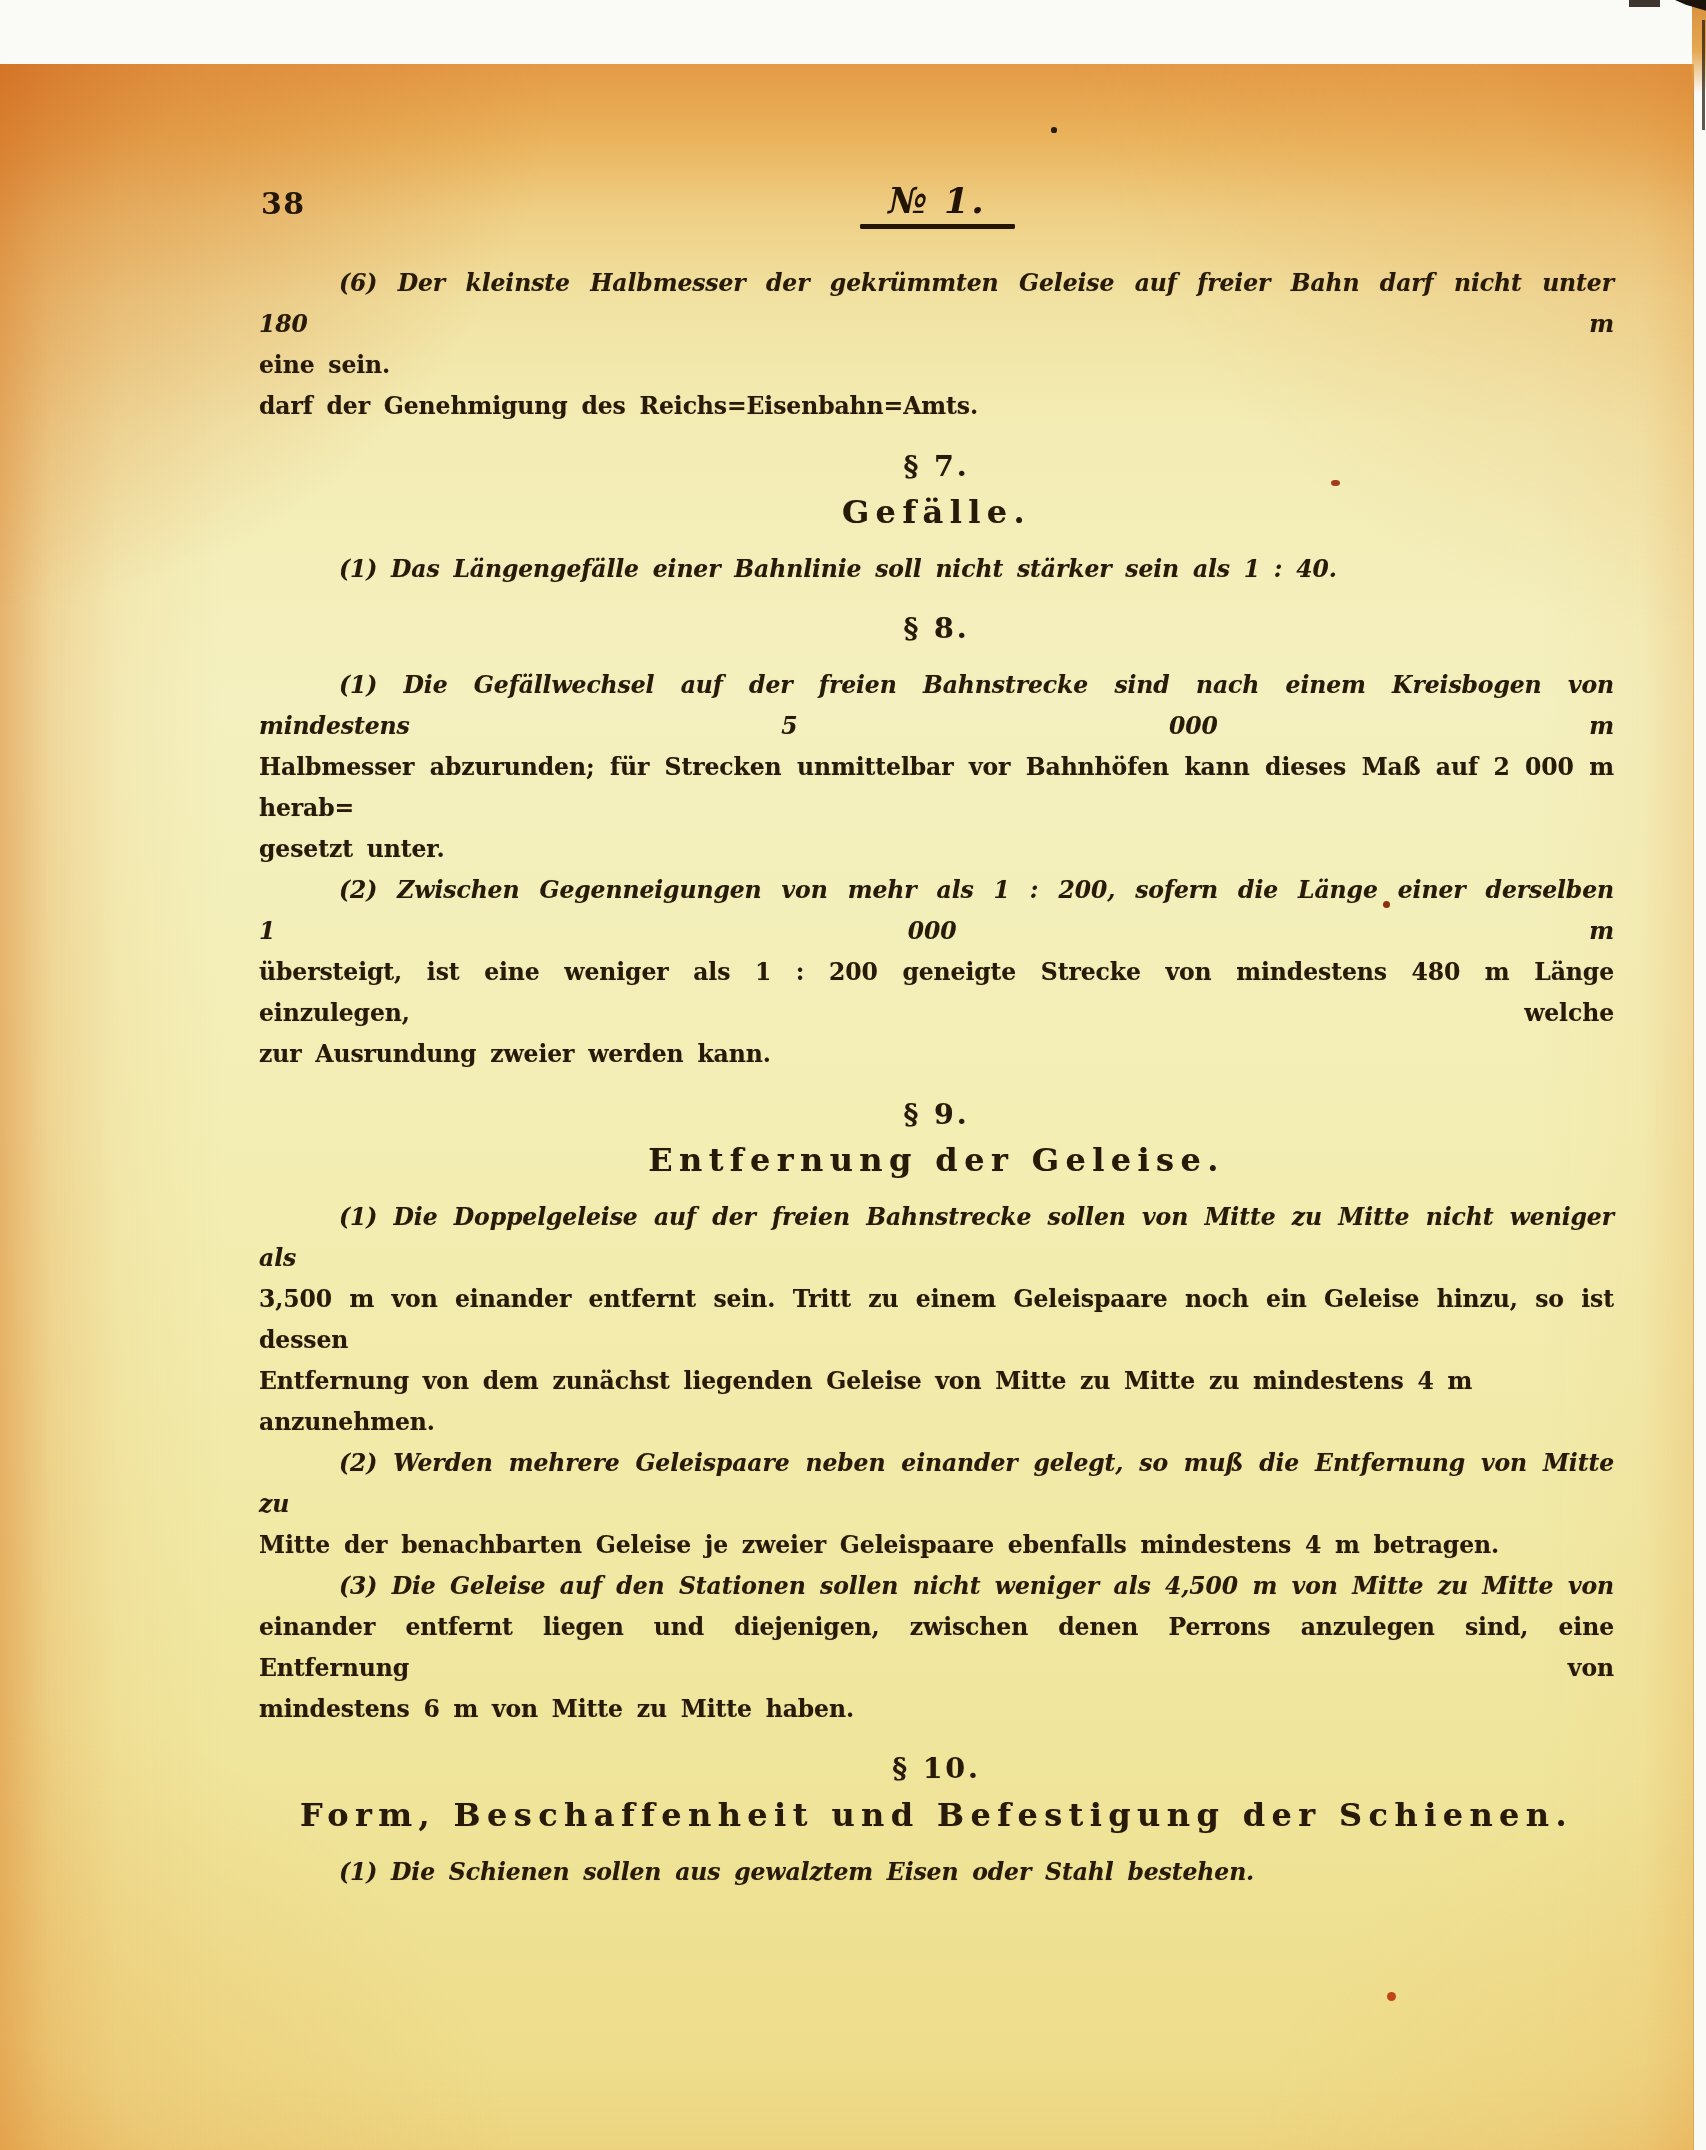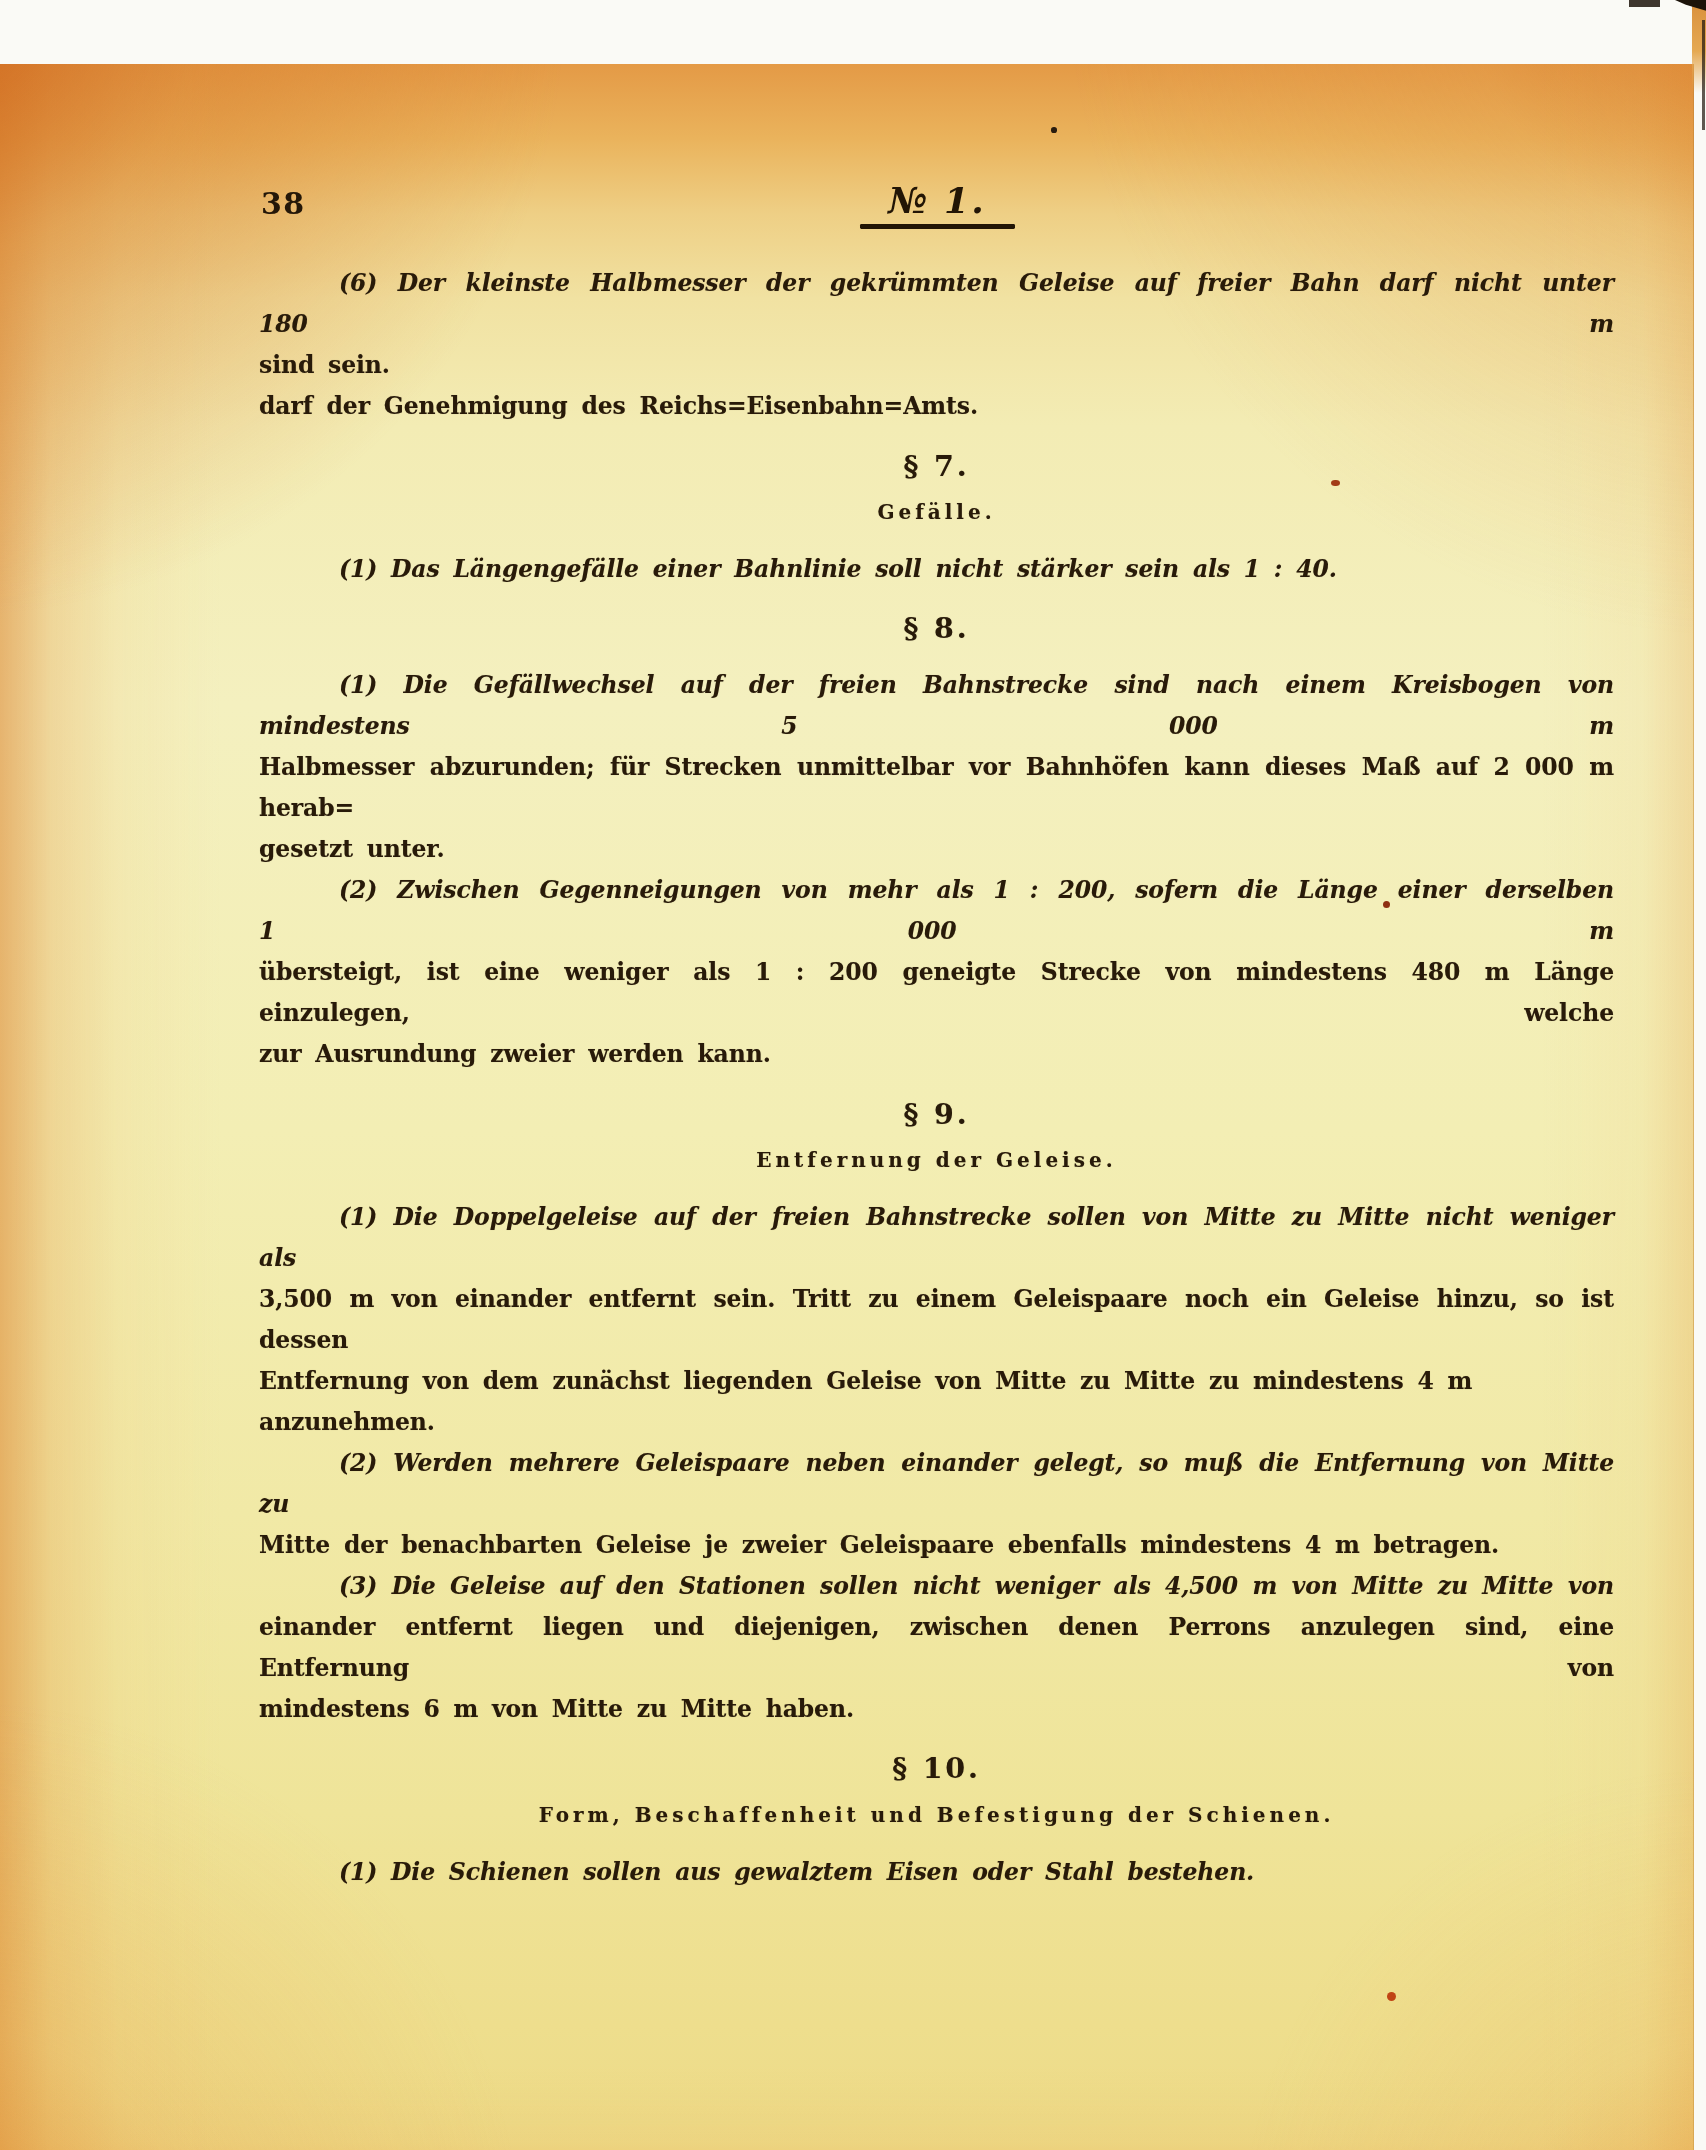--- a/index.html
+++ b/index.html
@@ -112,21 +112,21 @@
   .heading { text-align: center; margin-top: 18.5px; margin-bottom: 15.7px; }
   .sec-label {
     font-size: 28.5px;
     font-weight: bold;
     line-height: 41px;
     letter-spacing: 2.8px;
     text-shadow: 0 0 0.7px rgba(40,26,9,0.35);
   }
   .sec-title {
     margin-top: 5.7px;
-    font-size: 20px;
+    font-size: 32px;
     font-weight: bold;
     line-height: 41px;
     letter-spacing: 0.20em;
     text-shadow: 0 0 0.7px rgba(40,26,9,0.35);
   }
 </style>
 </head>
 <body>
 
 <div class="scan">
@@ -135,21 +135,21 @@
     <span class="page-num">38</span>
 
     <div class="issue">
       <span class="issue-text">№ 1.</span>
       <div class="issue-rule"></div>
     </div>
 
     <div class="content" id="content">
         <div class="para">
           <div class="line first full">(6) Der kleinste Halbmesser der gekrümmten Geleise auf freier Bahn darf nicht unter 180&nbsp;m</div>
-          <div class="line">sind sein.</div>
+          <div class="line">eine sein.</div>
         </div>
         <div class="para">
           <div class="line">darf der Genehmigung des Reichs=Eisenbahn=Amts.</div>
         </div>
         <div class="heading">
           <div class="sec-label">§ 7.</div>
           <div class="sec-title">Gefälle.</div>
         </div>
         <div class="para">
           <div class="line first">(1) Das Längengefälle einer Bahnlinie soll nicht stärker sein als 1&nbsp;:&nbsp;40.</div>

